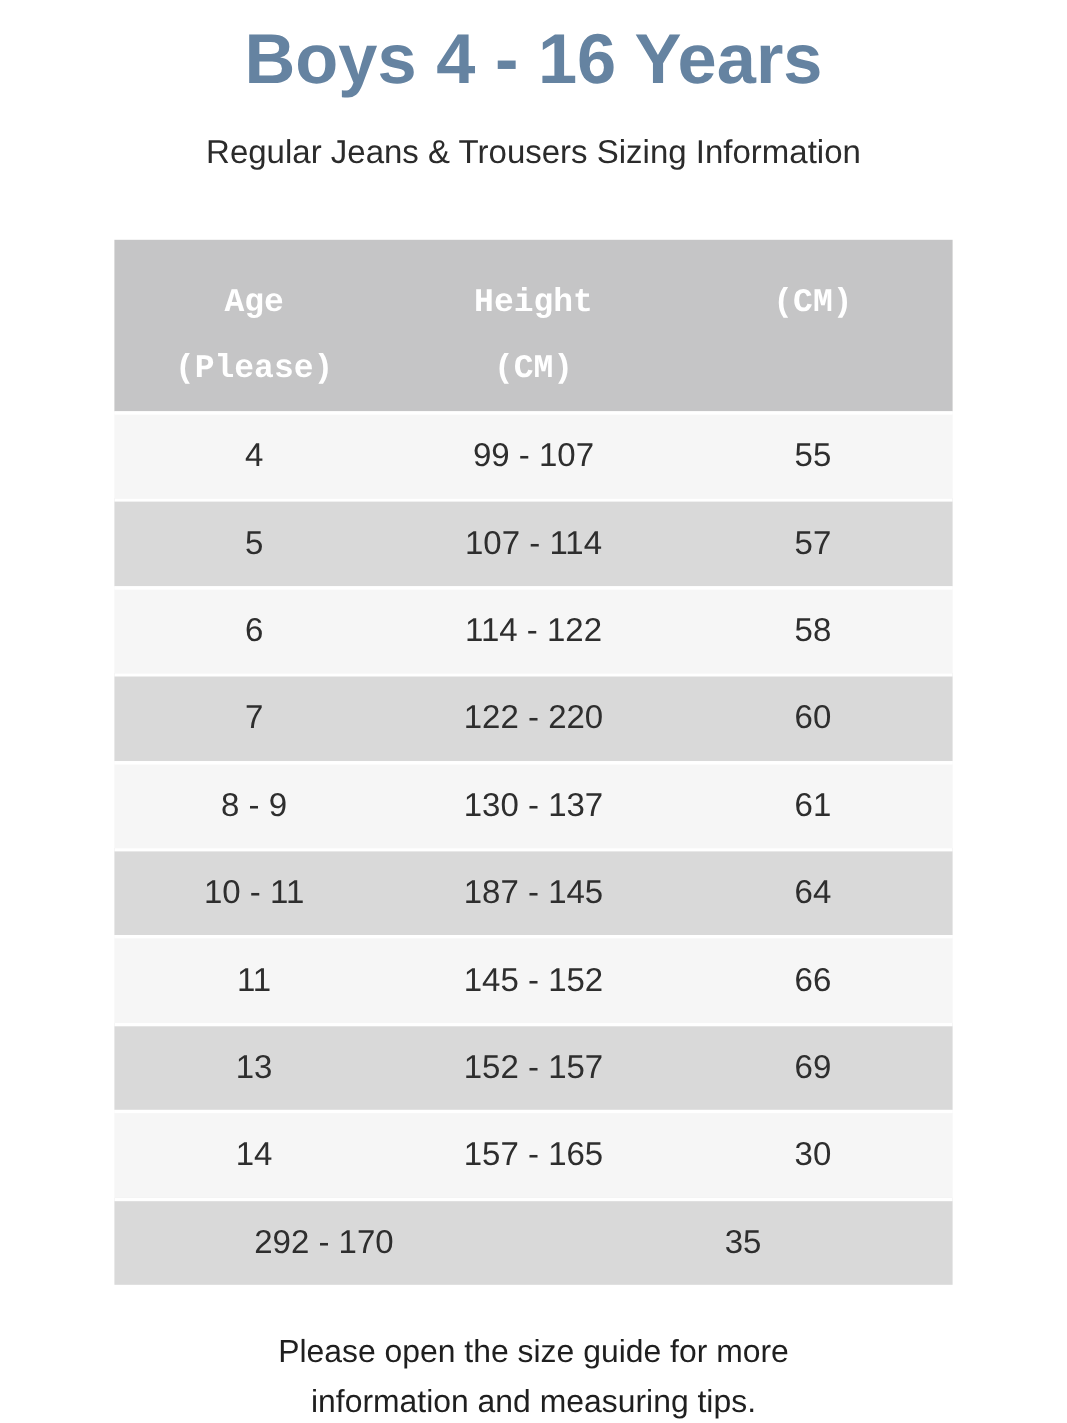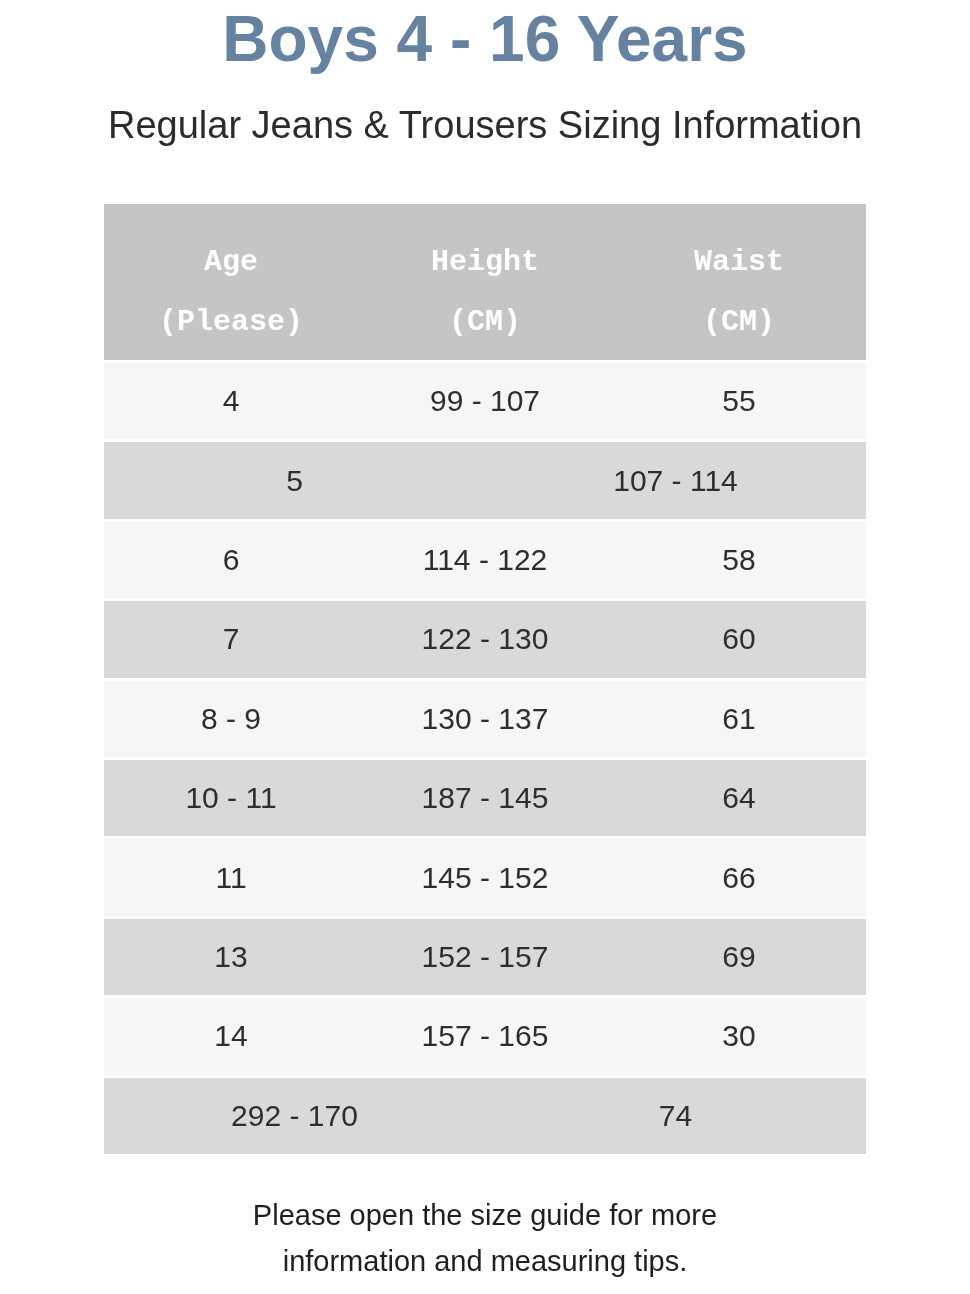--- a/index.html
+++ b/index.html
@@ -17,32 +17,32 @@
   html, body { margin: 0; padding: 0; }
   body {
     width: 970px;
     height: 1294px;
     overflow: hidden;
     background: var(--page-bg);
     font-family: "Liberation Sans", "DejaVu Sans", sans-serif;
   }
   .page-title {
     margin: 0;
-    padding-top: 0;
+    padding-top: 14px;
     line-height: 78px;
     text-align: center;
     font-size: 64px;
     font-weight: 700;
     color: var(--title);
   }
   .subtitle {
     margin-top: 30px;
     line-height: 34px;
     text-align: center;
-    font-size: 38px;
+    font-size: 30px;
     font-weight: 400;
     color: var(--subtitle-text);
   }
   .size-table {
     width: 762px;
     margin: 62px auto 0 auto;
   }
   .thead {
     display: flex;
     height: 156px;
@@ -96,46 +96,46 @@
     <div class="thead">
       <div class="th">
         <div>Age</div>
         <div>(Please)</div>
       </div>
       <div class="th">
         <div>Height</div>
         <div>(CM)</div>
       </div>
       <div class="th">
-        <div>Waist</div>
         <div>(CM)</div>
       </div>
     </div>
 
     <div id="table-body">
   <div class="trow light">
     <div class="tcell">4</div>
     <div class="tcell">99 - 107</div>
     <div class="tcell">55</div>
   </div>
 
   <div class="trow dark">
     <div class="tcell">5</div>
     <div class="tcell">107 - 114</div>
+    <div class="tcell">57</div>
   </div>
 
   <div class="trow light">
     <div class="tcell">6</div>
     <div class="tcell">114 - 122</div>
     <div class="tcell">58</div>
   </div>
 
   <div class="trow dark">
     <div class="tcell">7</div>
-    <div class="tcell">122 - 130</div>
+    <div class="tcell">122 - 220</div>
     <div class="tcell">60</div>
   </div>
 
   <div class="trow light">
     <div class="tcell">8 - 9</div>
     <div class="tcell">130 - 137</div>
     <div class="tcell">61</div>
   </div>
 
   <div class="trow dark">
@@ -157,21 +157,21 @@
   </div>
 
   <div class="trow light">
     <div class="tcell">14</div>
     <div class="tcell">157 - 165</div>
     <div class="tcell">30</div>
   </div>
 
   <div class="trow dark">
     <div class="tcell">292 - 170</div>
-    <div class="tcell">74</div>
+    <div class="tcell">35</div>
   </div>
 </div>
 
   </div>
 
   <div class="footer">
     <div>Please open the size guide for more</div>
     <div>information and measuring tips.</div>
   </div>
 

